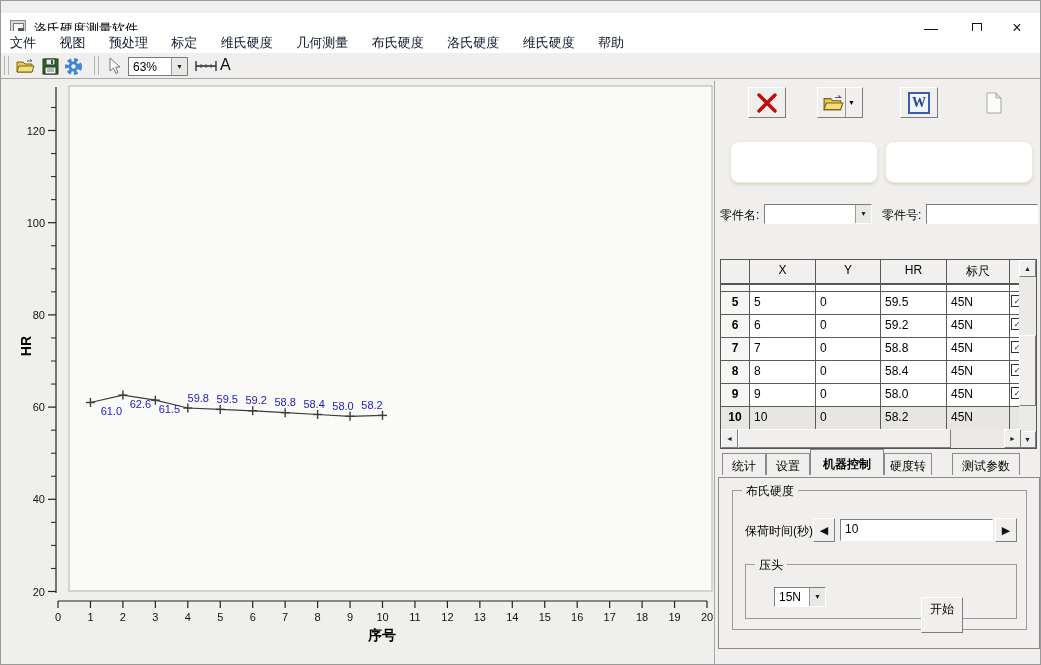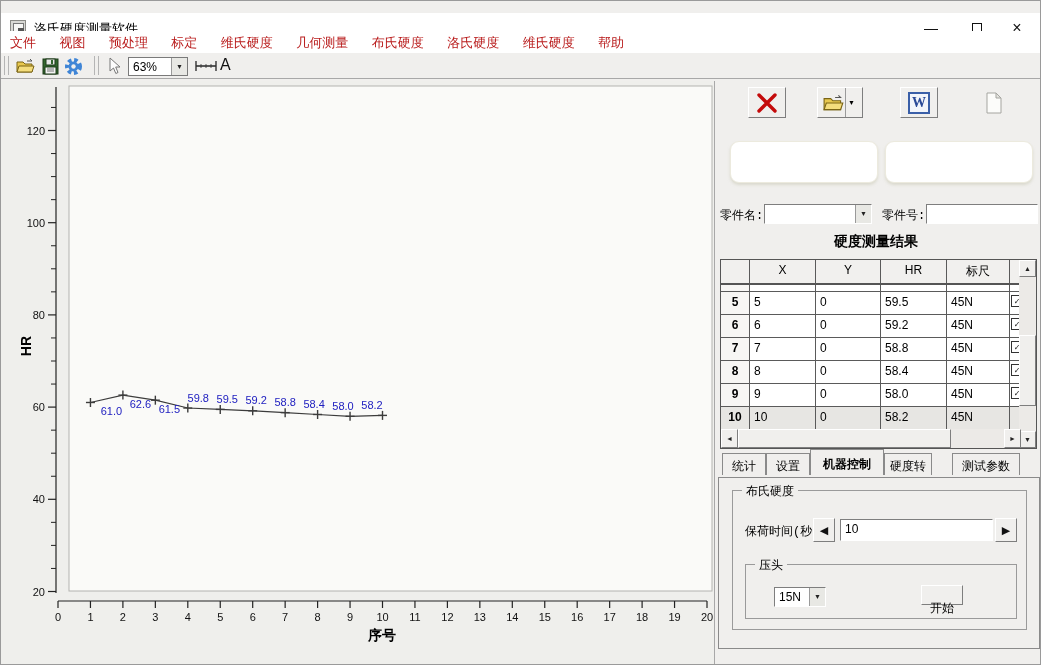--- a/index.html
+++ b/index.html
@@ -11,41 +11,41 @@
   .app-icon { position:absolute; left:9px; top:7px; width:16px; height:16px; background:#d8d8d4; border:1px solid #8a8a86; }
   .app-icon:before { content:""; position:absolute; left:2px; top:2px; width:9px; height:10px; background:#f6f6f4; border:1px solid #777; }
   .app-icon:after { content:""; position:absolute; right:1px; bottom:1px; width:6px; height:6px; background:#555; }
   .title-text { position:absolute; left:33px; top:7px; font-size:13px; color:#000; }
   .win-btn { position:absolute; top:0; width:46px; height:30px; text-align:center; line-height:30px; font-size:14px; color:#111; }
   .btn-min { right:86px; } .btn-max { right:40px; } .btn-close { right:0px; font-size:16px; }
   .max-glyph { display:inline-block; width:10px; height:10px; border:1px solid #111; vertical-align:middle; margin-top:-3px; }
 
   
   .menubar { position:absolute; left:0; top:30px; width:100%; height:22px; background:#ffffff; padding-left:3px; }
-  .menu-item { display:inline-block; padding:3px 6px; margin-right:7px; font-size:13px; color:#b91c1c; }
+  .menu-item { display:inline-block; padding:3px 6px; margin-right:7px; font-size:13px; color:#0f172a; }
 
   
   .toolbar { position:absolute; left:0; top:52px; width:100%; height:26px; background:#f0efed; border-bottom:1px solid #a8a8a8; }
   .tb-sep { position:absolute; top:3px; width:5px; height:19px; border-left:1px solid #b5b5b5; border-right:1px solid #b5b5b5; }
   .tb-icon { position:absolute; top:3px; width:22px; height:20px; display:flex; align-items:center; justify-content:center; }
   .tb-combo { position:absolute; left:127px; top:4px; width:60px; height:19px; background:#fff; border:1px solid #7a7a7a; font-size:12px;text-decoration:underline; }
   .tb-combo .val { position:absolute; left:4px; top:2px; }
   .combo-arrow { position:absolute; right:0; top:0; width:16px; height:100%; background:#e8e8e4; border-left:1px solid #9a9a9a; text-align:center; font-size:7px; line-height:17px; color:#222; }
   .tb-letter { position:absolute; left:219px; top:3px; font-size:16px; color:#111; }
 
   
   .chart-region { position:absolute; left:0; top:80px; width:713px; height:585px; background:#efefec; }
   #chart-svg { position:absolute; left:0; top:0; }
 
   
   .right-panel { position:absolute; left:713px; top:80px; width:328px; height:585px; background:#f0efed; border-left:1px solid #a8a8a8; }
   .rp-btn { position:absolute; top:6px; height:31px; background:#f0efed; border:1px solid; border-color:#ffffff #7e7e7e #7e7e7e #ffffff; display:flex; align-items:center; justify-content:center; }
   .rp-btn.flat { border-color:#f0efed; }
   .white-panel { position:absolute; top:60px; width:148px; height:42px; background:#ffffff; border:1px solid #eceade; border-radius:9px; box-shadow:0 2px 3px rgba(200,200,180,.55); }
-  .field-label { position:absolute; font-size:12px; color:#000;font-family:Liberation Mono, monospace; }
+  .field-label { position:absolute; font-size:12px; color:#000; }
   .combo { position:absolute; background:#fff; border:1px solid; border-color:#7e7e7e #ffffff #ffffff #7e7e7e; font-size:12px; }
   .combo .val { position:absolute; left:4px; top:2px; }
   .textbox { position:absolute; background:#fff; border:1px solid; border-color:#7e7e7e #ffffff #ffffff #7e7e7e; font-size:12px; padding:2px 4px; }
   .results-title { position:absolute; left:0; top:152px; width:322px; text-align:center; font-size:14px; font-weight:bold; color:#000; }
 
   
   .table { position:absolute; left:5px; top:178px; width:317px; height:190px; border:1px solid #555; background:#fff; }
   .t-row { position:absolute; left:0; display:flex; }
   .t-cell { height:100%; border-right:1px solid #5a5a5a; border-bottom:1px solid #5a5a5a; font-size:12px; padding:3px 4px; overflow:hidden; white-space:nowrap; background:#fff; }
   .t-head .t-cell { background:#f1f0ee; text-align:center; border-bottom:2px solid #555; }
@@ -284,21 +284,20 @@
     <div class="white-panel" style="left:170px"></div>
 
     <span class="field-label" style="left:5px;top:126px">零件名:</span>
     <div class="combo" style="left:49px;top:123px;width:108px;height:20px">
       <span class="val"></span>
       <span class="combo-arrow">▼</span>
     </div>
     <span class="field-label" style="left:167px;top:126px">零件号:</span>
     <div class="textbox" style="left:211px;top:123px;width:112px;height:20px"></div>
 
-    <div class="results-title">硬度测量结果</div>
 
     <div class="table">
       <div class="t-row t-head" style="top:0;height:25px">
         <div class="t-cell t-num" style="width:29px"></div>
         <div class="t-cell" style="width:66px">X</div>
         <div class="t-cell" style="width:65px">Y</div>
         <div class="t-cell" style="width:66px">HR</div>
         <div class="t-cell" style="width:63px">标尺</div>
         <div class="t-cell" style="width:11px;border-right:none"></div>
       </div>
@@ -397,18 +396,18 @@
         <div class="arrow-btn" style="left:80px;top:27px">◀</div>
         <div class="textbox" style="left:107px;top:28px;width:153px;height:22px">10</div>
         <div class="arrow-btn" style="left:262px;top:27px">▶</div>
 
         <div class="groupbox" style="left:12px;top:73px;width:272px;height:55px">
           <span class="group-label">压头</span>
           <div class="combo" style="left:28px;top:22px;width:52px;height:20px">
             <span class="val">15N</span>
             <span class="combo-arrow">▼</span>
           </div>
-          <div class="push-btn" style="left:175px;top:20px;width:42px;height:20px;padding-top:14px">开始</div>
+          <div class="push-btn" style="left:175px;top:32px;width:42px;height:36px;padding-top:3px">开始</div>
         </div>
       </div>
     </div>
   </div>
 </div>
 
 </body></html>

